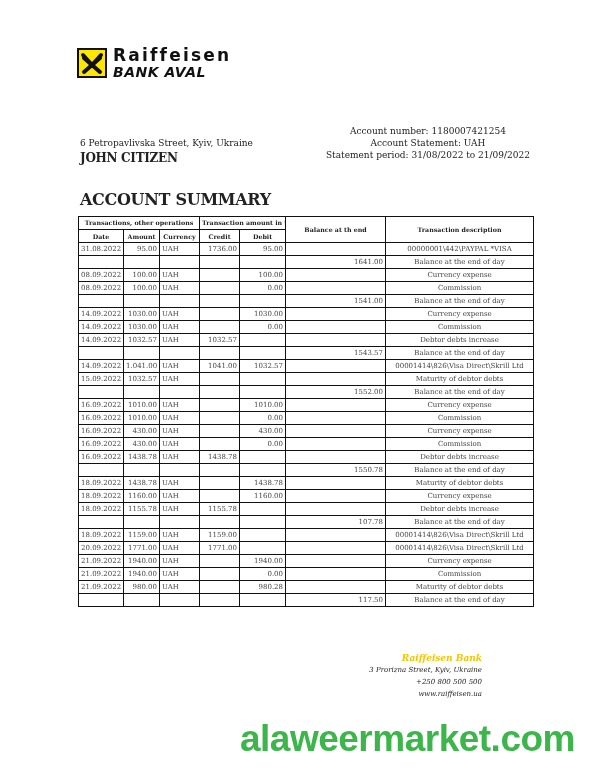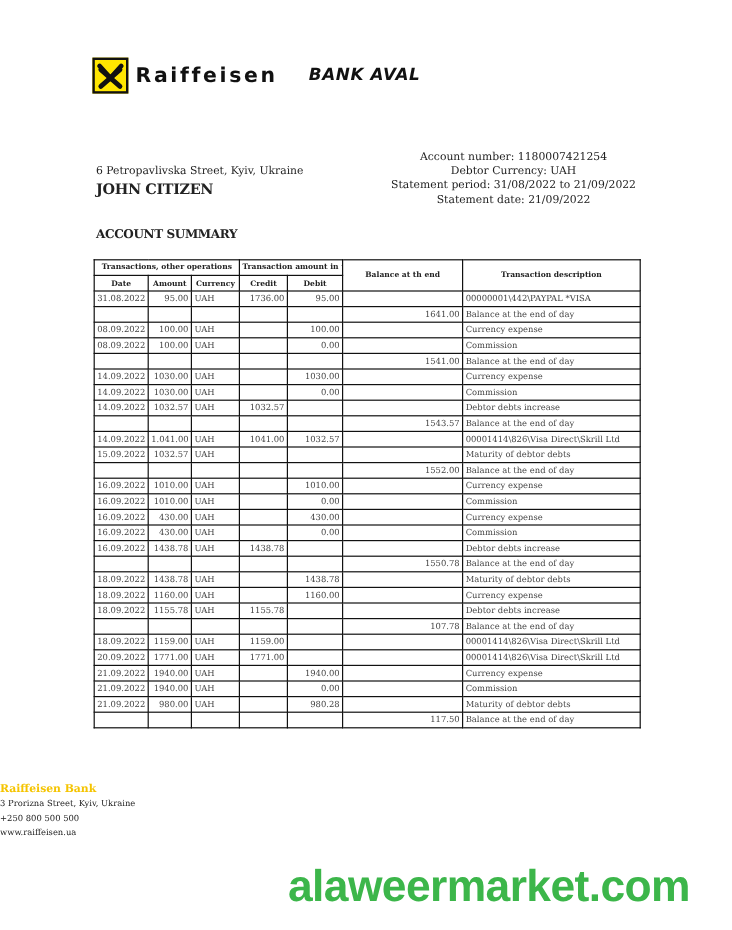--- a/index.html
+++ b/index.html
@@ -1,39 +1,39 @@
 <!DOCTYPE html>
 <html><head>
   <meta charset="utf-8">
   <style>
     html, body { margin:0; padding:0; background:#ffffff; }
     body { width:610px; height:775px; position:relative; overflow:hidden; font-family:"DejaVu Serif", serif; color:#222; }
     .logo { position:absolute; left:77px; top:45px; height:36px; display:flex; align-items:center; }
     .logo-mark { width:30px; height:30px; background:#ffe600; border:2px solid #111; box-sizing:border-box; position:relative; margin-right:6px; }
     .logo-mark svg { position:absolute; left:0; top:0; }
-    .logo-text { display:flex; flex-direction:row; line-height:1; font-family:"DejaVu Sans", sans-serif;gap:26px; }
+    .logo-text { display:flex; flex-direction:column; line-height:1; font-family:"DejaVu Sans", sans-serif; }
     .logo-top { font-size:17px; font-weight:bold; letter-spacing:2.2px; color:#111; }
     .logo-bottom { font-size:14px; font-weight:bold; font-style:italic; color:#111; letter-spacing:0.5px; margin-top:1px; }
 
     .cust-name { position:absolute; left:80px; top:123px; font-size:12px; font-weight:bold; letter-spacing:-0.3px;margin-top:28px; }
     .cust-addr { position:absolute; left:80px; top:138px; font-size:9px; }
     .acct-info { position:absolute; right:80px; top:125px; text-align:center; font-size:9px; line-height:12px; }
 
-    .summary-title { position:absolute; left:80px; top:190px; font-size:10px; font-weight:bold; letter-spacing:-0.3px; }
+    .summary-title { position:absolute; left:80px; top:190px; font-size:16px; font-weight:bold; letter-spacing:-0.3px; }
 
     table.stmt { position:absolute; left:78px; top:216px; width:455px; border-collapse:collapse; font-size:7px; table-layout:fixed; }
     table.stmt td, table.stmt th { border:1px solid #111; padding:0 2px; height:12px; white-space:nowrap; overflow:hidden; }
     table.stmt th { font-weight:bold; font-size:6.3px; text-align:center; }
     th.h-group { height:30px; white-space:normal; line-height:8px; }
     td.num { text-align:right; color:#444; }
     td.cur { text-align:left; color:#444; }
     td.date { text-align:left; color:#444; }
-    td.desc { text-align:left; color:#444; }
-
-    .footer { position:absolute; left:0; width:482px; top:652px; text-align:left; font-size:7px; line-height:12px; }
+    td.desc { text-align:center; color:#444; }
+
+    .footer { position:absolute; left:0; width:482px; top:652px; text-align:right; font-size:7px; line-height:12px;font-style:italic; }
     .footer-bank { color:#f5c400; font-weight:bold; font-size:9px; }
     .watermark { position:absolute; left:240px; top:718px; font-family:"Liberation Sans", sans-serif; font-weight:bold; font-size:37px; color:#3cb64a; letter-spacing:-0.5px; }
   </style>
 </head>
 <body>
 
 <div class="logo">
   <div class="logo-mark">
     <svg width="26" height="26" viewBox="0 0 26 26">
       <path d="M4 5 L13 15 L22 5" stroke="#111" stroke-width="4" fill="none" stroke-linecap="round"></path>
@@ -45,23 +45,22 @@
     <span class="logo-top">Raiffeisen</span>
     <span class="logo-bottom">BANK AVAL</span>
   </div>
 </div>
 
 <div class="cust-name">JOHN CITIZEN</div>
 <div class="cust-addr">6 Petropavlivska Street, Kyiv, Ukraine</div>
 
 <div class="acct-info">
   <div>Account number: 1180007421254</div>
-  <div>Debtor Currency: UAH</div>
+  <div>Account Statement: UAH</div>
   <div>Statement period: 31/08/2022 to 21/09/2022</div>
-  <div>Statement date: 21/09/2022</div>
 </div>
 
 <div class="summary-title">ACCOUNT SUMMARY</div>
 
 <table class="stmt">
   <colgroup>
     <col style="width:45px">
       <col style="width:36px">
       <col style="width:40px">
     <col style="width:40px">

